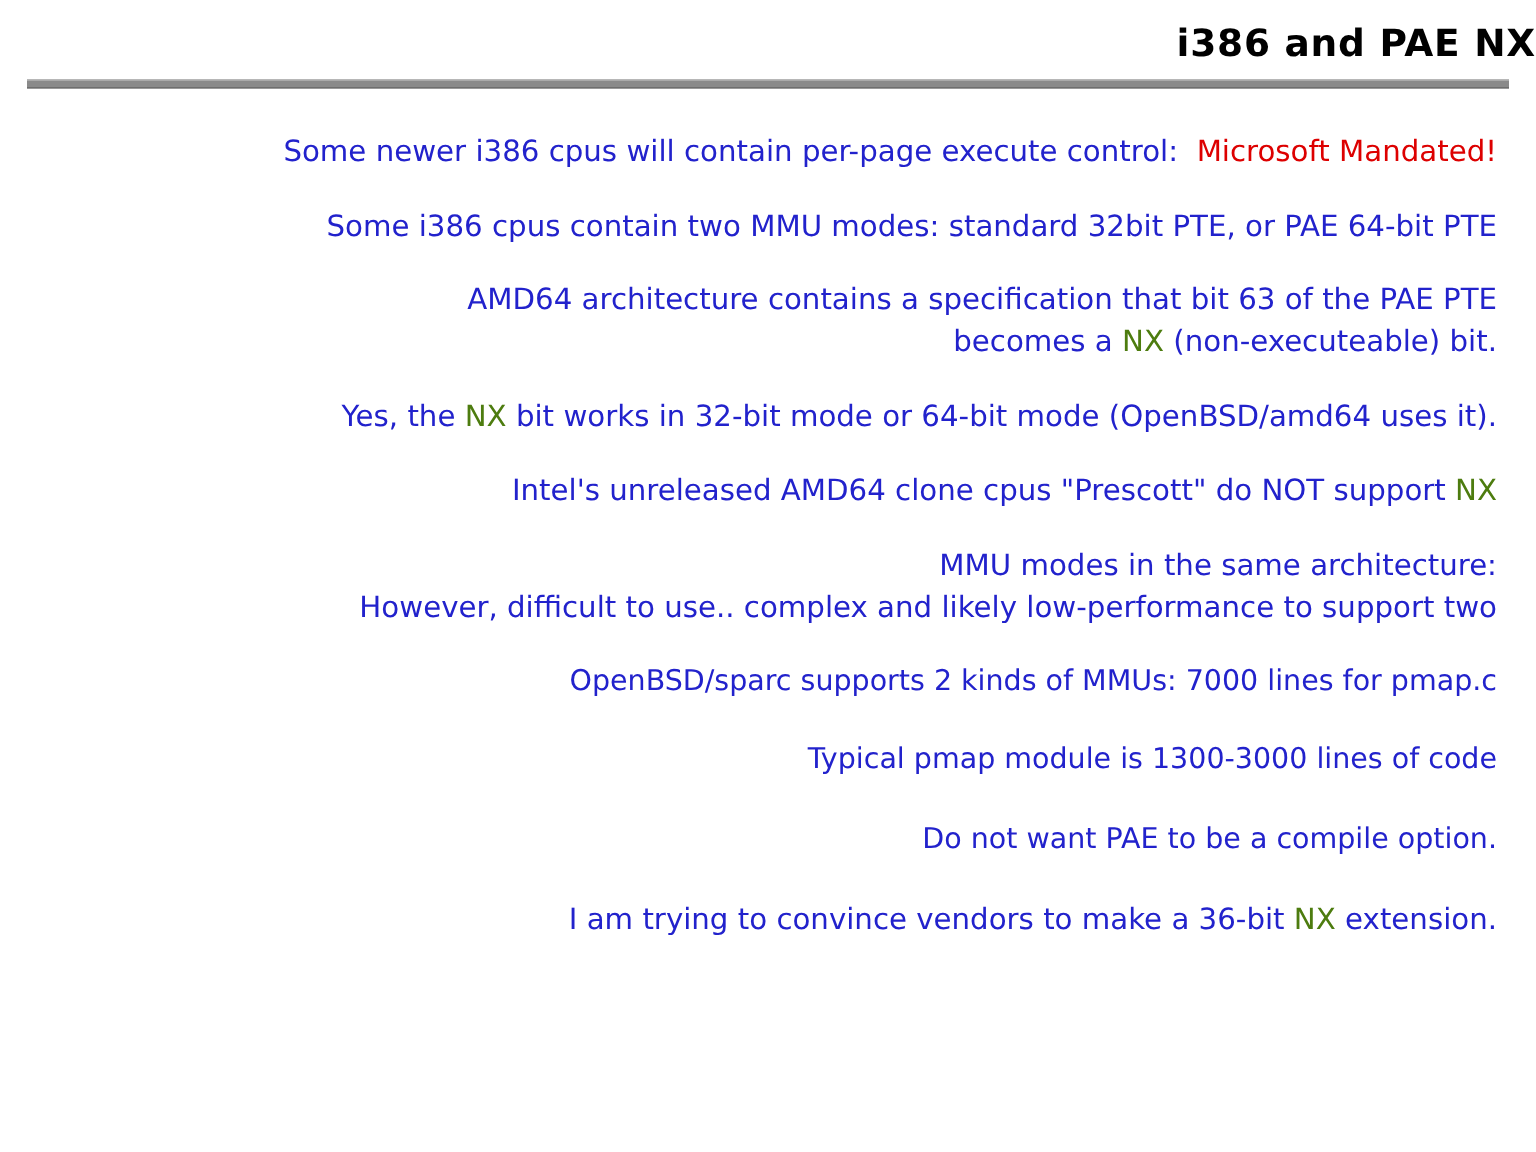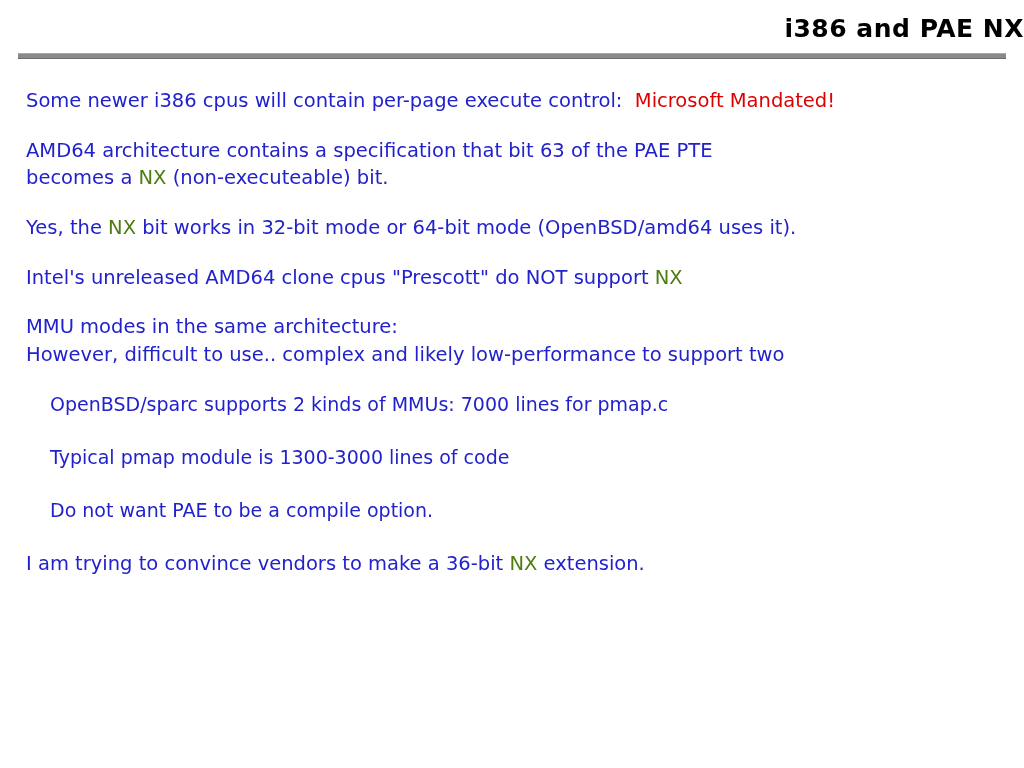--- a/index.html
+++ b/index.html
@@ -31,20 +31,21 @@
   }
   .title-rule {
     margin: 10px 18px 0 18px;
     height: 4px;
     background: #8a8a8a;
     border-top: 1px solid #aaaaaa;
     border-bottom: 1px solid #6e6e6e;
   }
   .body {
     padding: 28px 26px 0 26px;
+    text-align: right;
   }
   .line {
     font-size: 19.5px;
     color: #2222cc;
     line-height: 1.42;
     margin: 0 0 22px 0;
     white-space: pre-wrap;
   }
   .line.tight {
     margin-bottom: 4px;
@@ -75,20 +76,21 @@
 
 <div class="slide">
 
   <h1 class="slide-title">i386 and PAE NX</h1>
   <div class="title-rule"></div>
 
   <div class="body">
 
     <p class="line"><span class="blue">Some newer i386 cpus will contain per-page execute control:  </span><span class="red">Microsoft Mandated!</span></p>
 
+    <p class="line">Some i386 cpus contain two MMU modes: standard 32bit PTE, or PAE 64-bit PTE</p>
 
     <div class="grp">
       <p class="line tight">AMD64 architecture contains a specification that bit 63 of the PAE PTE</p>
       <p class="line"><span class="blue">becomes a </span><span class="green">NX</span><span class="blue"> (non-executeable) bit.</span></p>
     </div>
 
     <p class="line"><span class="blue">Yes, the </span><span class="green">NX</span><span class="blue"> bit works in 32-bit mode or 64-bit mode (OpenBSD/amd64 uses it).</span></p>
 
     <p class="line"><span class="blue">Intel's unreleased AMD64 clone cpus "Prescott" do NOT support </span><span class="green">NX</span></p>
 

